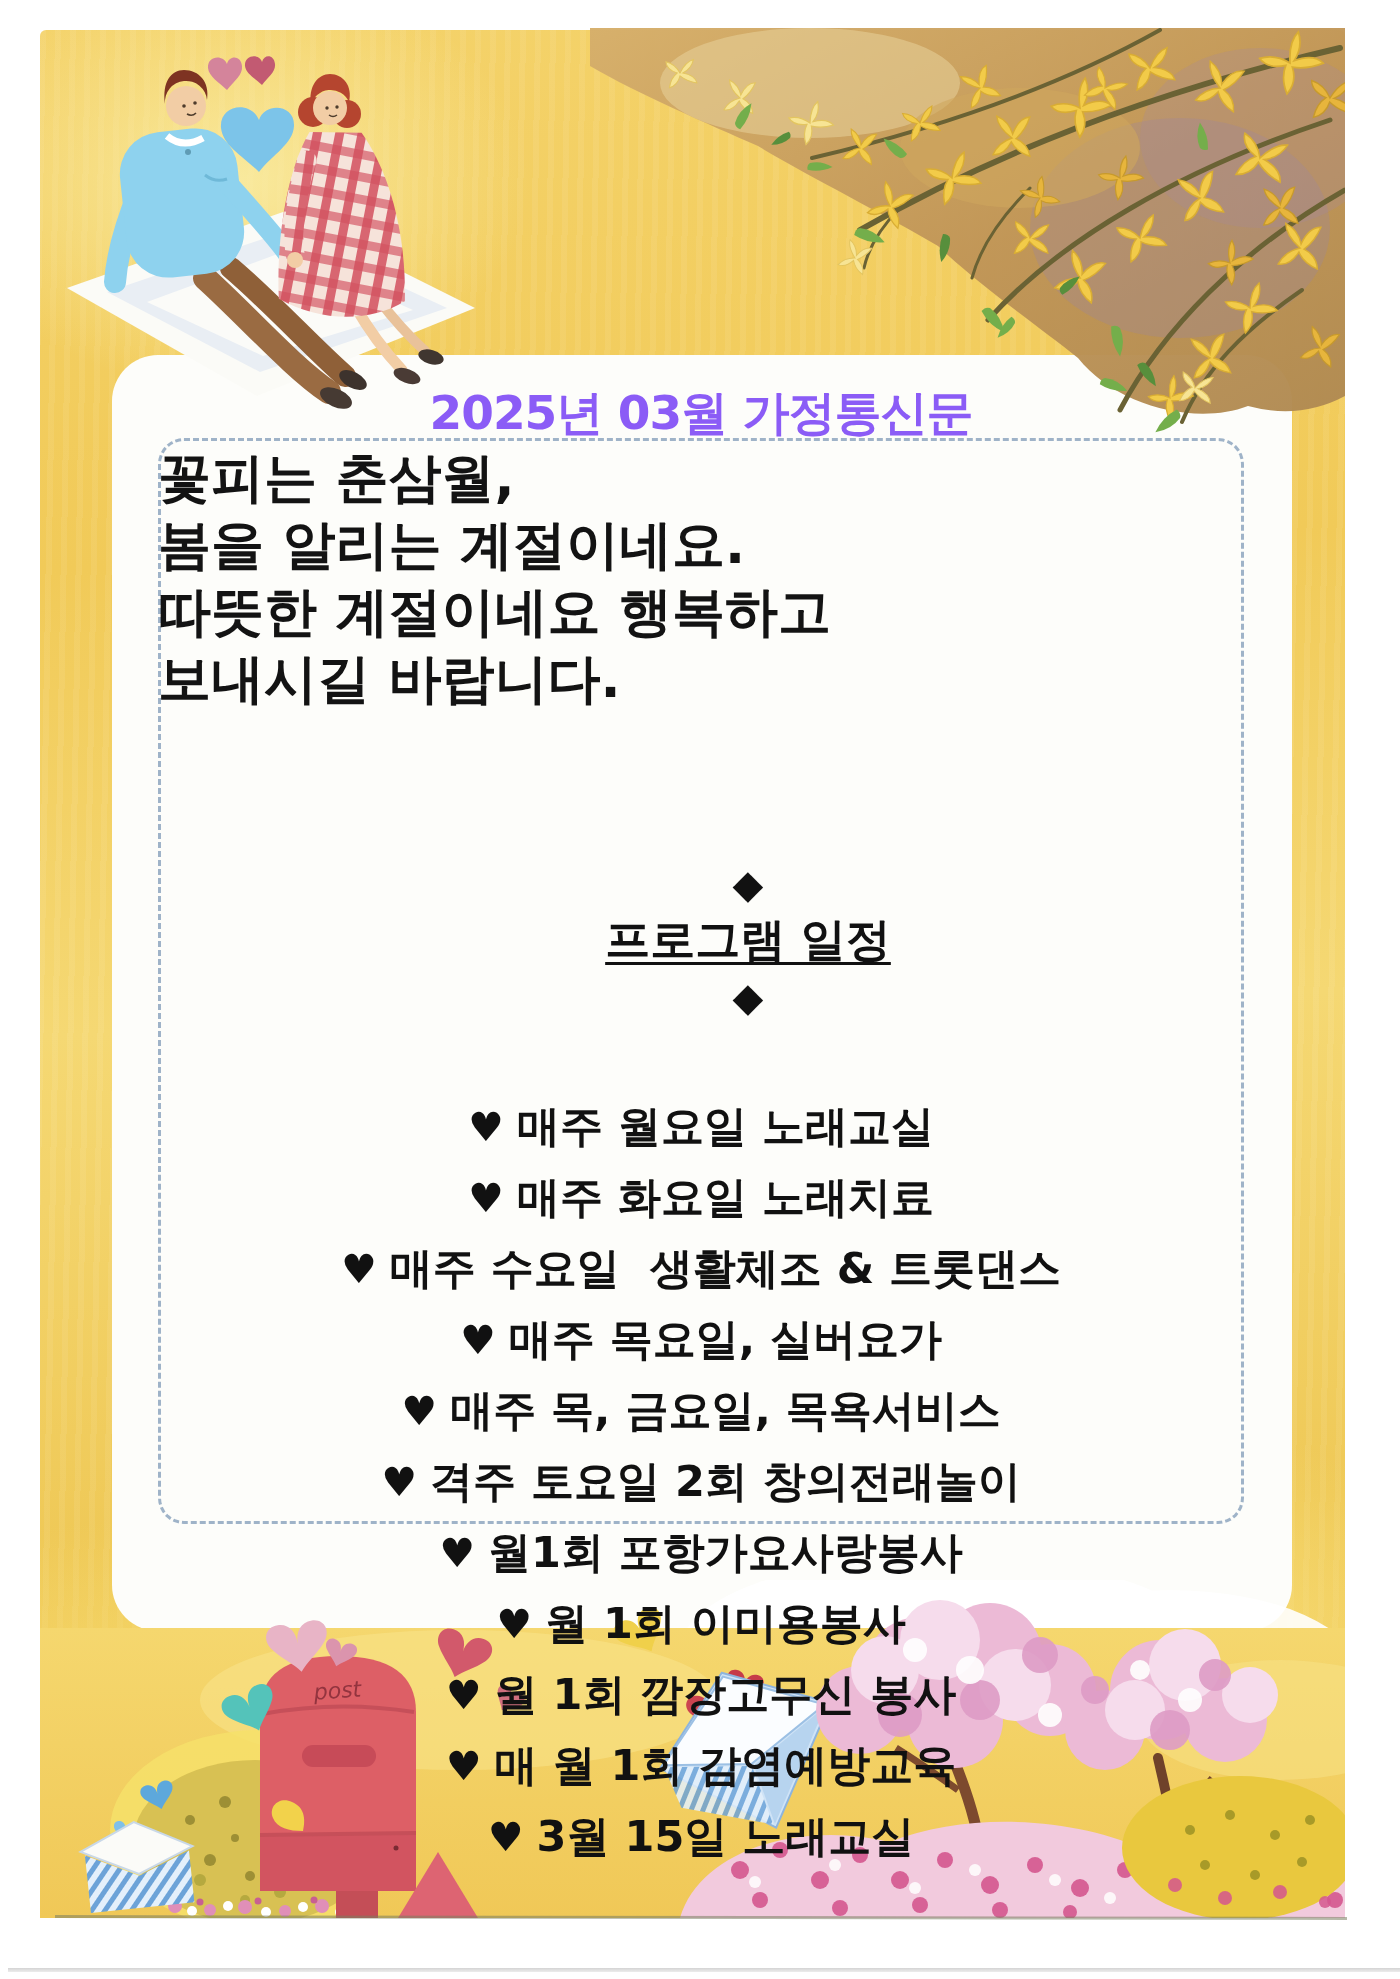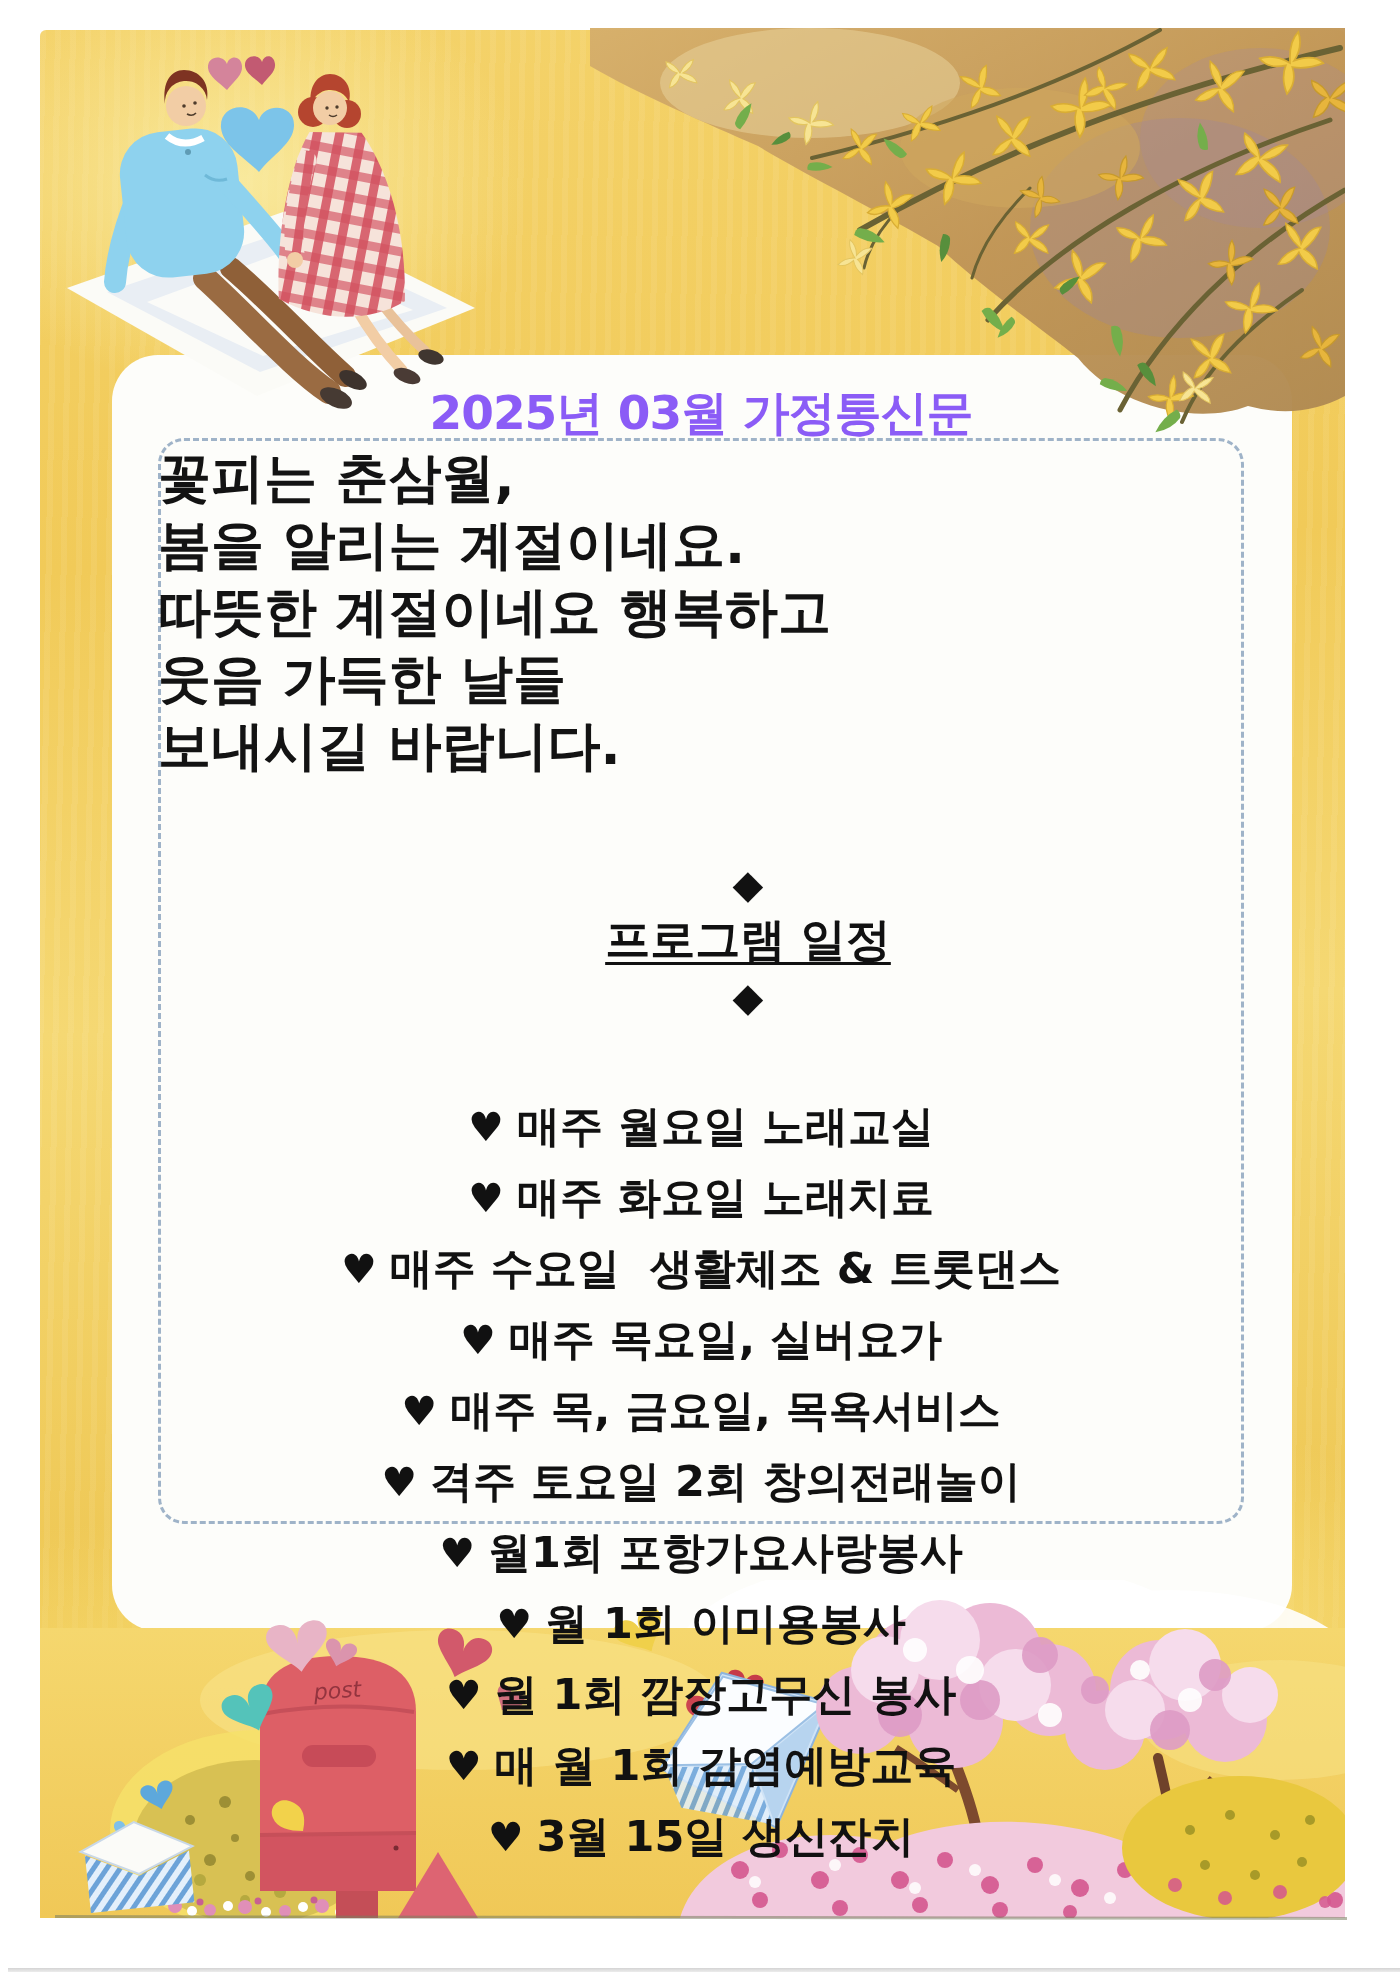--- a/index.html
+++ b/index.html
@@ -392,40 +392,39 @@
   </svg>
 
   <div class="abs dashed-box"></div>
 
   <div class="abs doc-title">2025년 03월 가정통신문</div>
 
   <div class="abs greeting">
     <div>꽃피는 춘삼월,</div>
     <div>봄을 알리는 계절이네요.</div>
     <div>따뜻한 계절이네요 행복하고</div>
-    <div>웃음 가득한 날들</div>
     <div>보내시길 바랍니다.</div>
   </div>
 
   <div class="abs program">
     <div class="prog-header">
       <span class="diamond">◆</span>
       <span class="prog-title">프로그램 일정</span>
       <span class="diamond">◆</span>
     </div>
     <ul class="prog-list">
       <li><span class="heart">♥</span><span>매주 월요일 노래교실</span></li>
       <li><span class="heart">♥</span><span>매주 화요일 노래치료</span></li>
       <li><span class="heart">♥</span><span>매주 수요일  생활체조 &amp; 트롯댄스</span></li>
       <li><span class="heart">♥</span><span>매주 목요일, 실버요가</span></li>
       <li><span class="heart">♥</span><span>매주 목, 금요일, 목욕서비스</span></li>
       <li><span class="heart">♥</span><span>격주 토요일 2회 창의전래놀이</span></li>
       <li><span class="heart">♥</span><span>월1회 포항가요사랑봉사</span></li>
       <li><span class="heart">♥</span><span>월 1회 이미용봉사</span></li>
       <li><span class="heart">♥</span><span>월 1회 깜장고무신 봉사</span></li>
       <li><span class="heart">♥</span><span>매 월 1회 감염예방교육</span></li>
-      <li><span class="heart">♥</span><span>3월 15일 생신잔치</span></li>
+      <li><span class="heart">♥</span><span>3월 15일 노래교실</span></li>
     </ul>
   </div>
 
   <div class="abs art-bottom-edge"></div>
   <div class="abs scan-line"></div>
 </div>
 
 </body></html>

